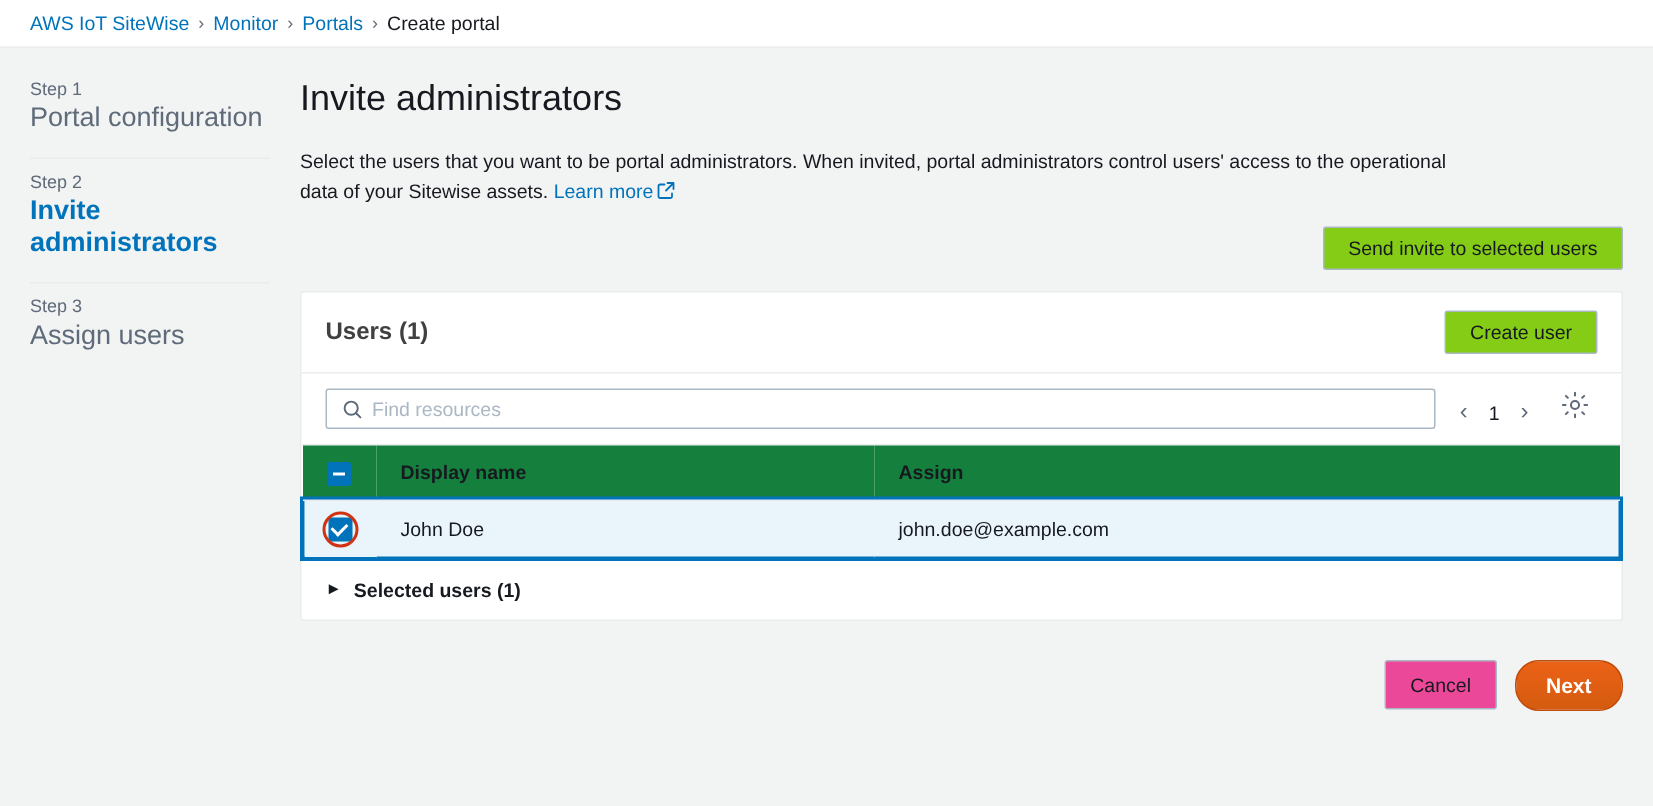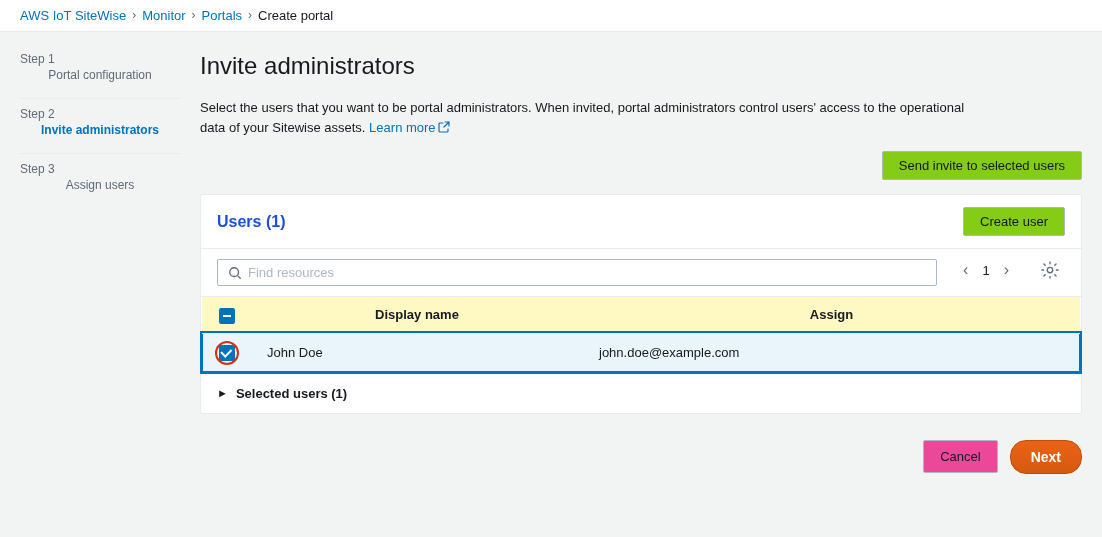--- a/index.html
+++ b/index.html
@@ -52,23 +52,22 @@
     }
     .sidebar-step {
       margin-bottom: 16px;
     }
     .sidebar-step-number {
       font-size: 12px;
       color: #5f6b7a;
       margin-bottom: 2px;
     }
     .sidebar-step-label {
-      font-size: 12px;
-      color: #5f6b7a;
-      text-align: center;
+      font-size: 18px;
+      color: #5f6b7a;
     }
     .sidebar-step-label.active {
       color: #0073bb;
       font-weight: 600;
     }
     .sidebar-step-divider {
       height: 1px;
       background: #e9ebed;
       margin: 8px 0;
     }
@@ -121,27 +120,27 @@
     .users-card-header {
       display: flex;
       align-items: center;
       justify-content: space-between;
       padding: 12px 16px;
       border-bottom: 1px solid #e9ebed;
     }
     .users-title {
       font-size: 16px;
       font-weight: 700;
-      color: #1d4ed8;
+      color: #404040;
     }
     .users-card-toolbar {
       display: flex;
-      align-items: flex-start;
+      align-items: flex-end;
       padding: 10px 16px;
-      gap: 20px;
+      gap: 10px;
       border-bottom: 1px solid #e9ebed;
     }
     .search-box {
       flex: 1;
       display: flex;
       align-items: center;
       border: 1px solid #aab7c4;
       border-radius: 2px;
       padding: 5px 10px;
       gap: 6px;
@@ -187,27 +186,27 @@
       color: #5f6b7a;
       font-size: 16px;
       padding: 2px 6px;
     }
     
     .users-table {
       width: 100%;
       border-collapse: collapse;
     }
     .users-table th {
-      text-align: center;
+      text-align: left;
       padding: 8px 16px;
       font-size: 13px;
       font-weight: 700;
       color: #16191f;
       border-bottom: 2px solid #e9ebed;
-      background: #fef9c3;
+      background: #15803d;
     }
     .users-table td {
       padding: 10px 16px;
       font-size: 13px;
       color: #16191f;
     }
     .table-row-selected {
       background: #eaf4fb;
     }
     .table-row-selected td {

